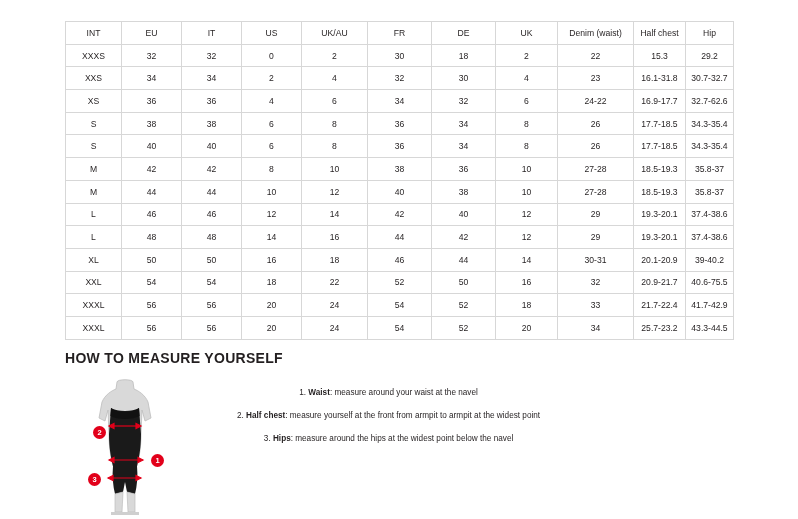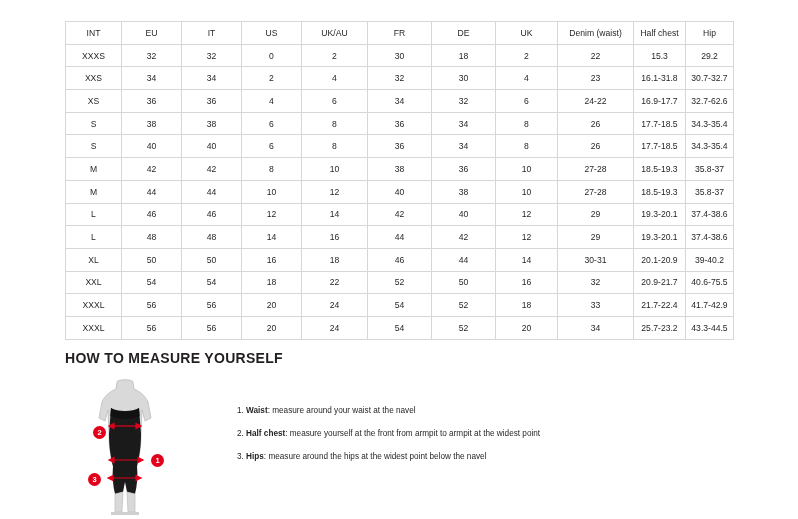--- a/index.html
+++ b/index.html
@@ -78,21 +78,22 @@
     align-items: flex-start;
   }
   #figure-area {
     position: relative;
     width: 120px;
     height: 140px;
     flex: 0 0 120px;
   }
   #steps {
     margin-left: 52px;
-    margin-top: 28px;
+    margin-top: 10px;
+    text-align: center;
   }
   .step {
     font-size: 8.2px;
     line-height: 1.2;
     color: #231f20;
     margin-bottom: 13px;
     white-space: nowrap;
   }
   .step b { font-weight: bold; }
 

